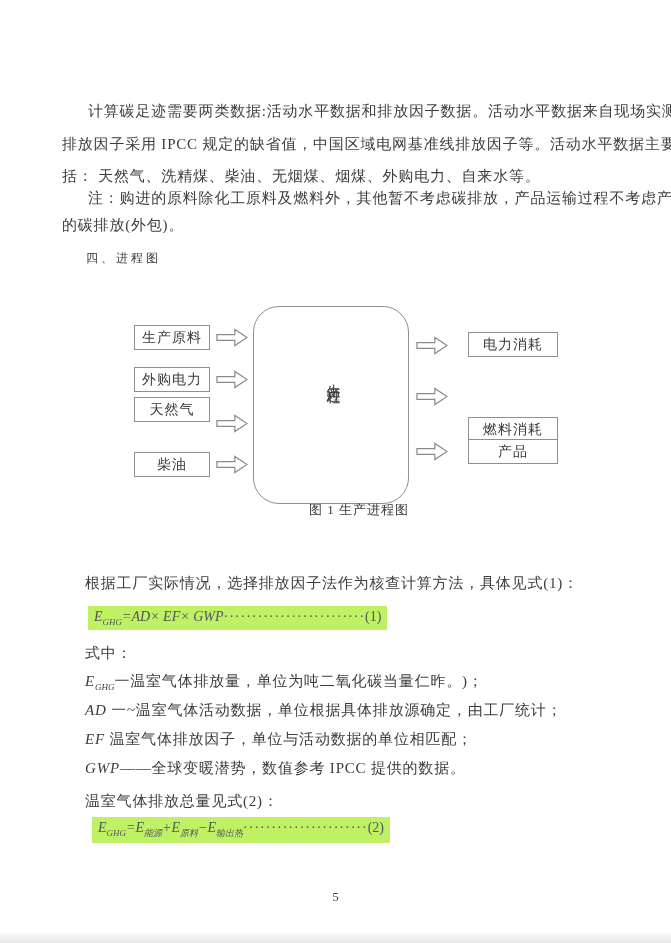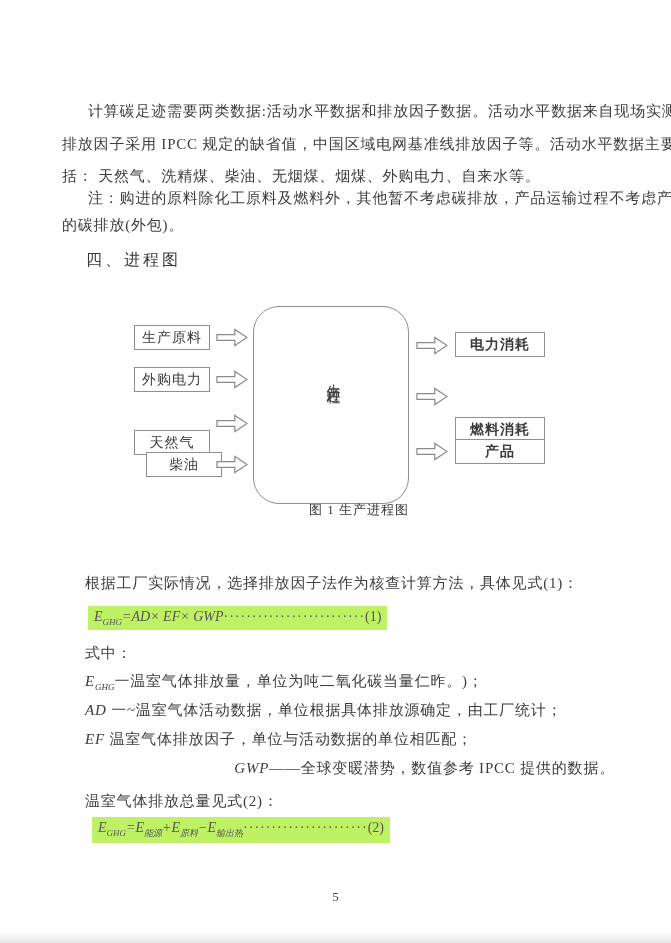--- a/index.html
+++ b/index.html
@@ -18,36 +18,36 @@
     left:62px; width:552px;
     font-size:15px; line-height:22px;
     letter-spacing:0.8px;
     white-space:nowrap;
     color:#3d3d3d;
   }
   .indent { text-indent:26px; }
   .m-indent { left:85px; width:530px; }
   .heading {
     position:absolute; left:86px;
-    font-size:16px; letter-spacing:3px;
+    font-size:12px; letter-spacing:3px;
     color:#3a3a3a; white-space:nowrap;
   }
   
   .diagram { position:absolute; left:0; top:0; width:671px; height:665px; pointer-events:none; }
   .dbox {
     position:absolute;
     border:1px solid #8f8f8f;
     background:#ffffff;
     font-size:14px; color:#3a3a3a;
     display:flex; align-items:center; justify-content:center;
     letter-spacing:1px;
     white-space:nowrap;
   }
   .dbox.inbox  { left:134px; width:76px; height:25px; }
-  .dbox.outbox { left:455px; width:90px; height:25px;font-weight:bold; }
+  .dbox.outbox { left:468px; width:90px; height:25px; }
   .center-box {
     position:absolute; left:253px; top:306px;
     width:156px; height:198px;
     border:1px solid #8f8f8f; border-radius:26px;
     background:#ffffff;
   }
   .center-label {
     position:absolute; left:324px; top:372px;
     writing-mode:vertical-rl; text-orientation:upright;
     font-size:14px; letter-spacing:3px; color:#3a3a3a;
@@ -100,22 +100,22 @@
 
   <div class="tline indent" style="top:187px;">注：购进的原料除化工原料及燃料外，其他暂不考虑碳排放，产品运输过程不考虑产生</div>
   <div class="tline" style="top:214px;">的碳排放(外包)。</div>
 
   <div class="heading" style="top:250px;">四、进程图</div>
 
   <div class="diagram">
 
     <div class="dbox inbox" style="top:325px;">生产原料</div>
     <div class="dbox inbox" style="top:367px;">外购电力</div>
-    <div class="dbox inbox" style="top:430px;">天然气</div>
-    <div class="dbox inbox" style="top:452px;margin-left:12px;">柴油</div>
+    <div class="dbox inbox" style="top:397px;">天然气</div>
+    <div class="dbox inbox" style="top:452px;">柴油</div>
 
     <span class="flow-arrow" style="left:216px; top:328px;">
       <svg viewBox="0 0 34 20">
           <path d="M1 7 H20 V1.5 L33 10 L20 18.5 V13 H1 Z" fill="#ffffff" stroke="#8a8a8a" stroke-width="1.3"></path>
         </svg>
     </span>
     <span class="flow-arrow" style="left:216px; top:370px;">
       <svg viewBox="0 0 34 20">
           <path d="M1 7 H20 V1.5 L33 10 L20 18.5 V13 H1 Z" fill="#ffffff" stroke="#8a8a8a" stroke-width="1.3"></path>
         </svg>
@@ -168,21 +168,21 @@
 
   <div class="def-line" style="top:670px;">
     <span class="def-term">E</span><sub>GHG</sub><span>一温室气体排放量，单位为吨二氧化碳当量仁昨。)；</span>
   </div>
   <div class="def-line" style="top:699px;">
     <span class="def-term">AD</span><sub></sub><span> 一~温室气体活动数据，单位根据具体排放源确定，由工厂统计；</span>
   </div>
   <div class="def-line" style="top:728px;">
     <span class="def-term">EF</span><sub></sub><span> 温室气体排放因子，单位与活动数据的单位相匹配；</span>
   </div>
-  <div class="def-line" style="top:757px;text-align:right;">
+  <div class="def-line" style="top:757px;">
     <span class="def-term">GWP</span><sub></sub><span>——全球变暖潜势，数值参考 IPCC 提供的数据。</span>
   </div>
 
   <div class="tline m-indent" style="top:790px;">温室气体排放总量见式(2)：</div>
 
   <div class="formula" style="left:92px; top:817px;">
     <i>E</i><sub>GHG</sub><i>=E</i><sub>能源</sub><i>+E</i><sub>原料</sub><i>−E</i><sub>输出热</sub><span class="dots">······················</span><span>(2)</span>
   </div>
 
   <div class="page-number">5</div>

